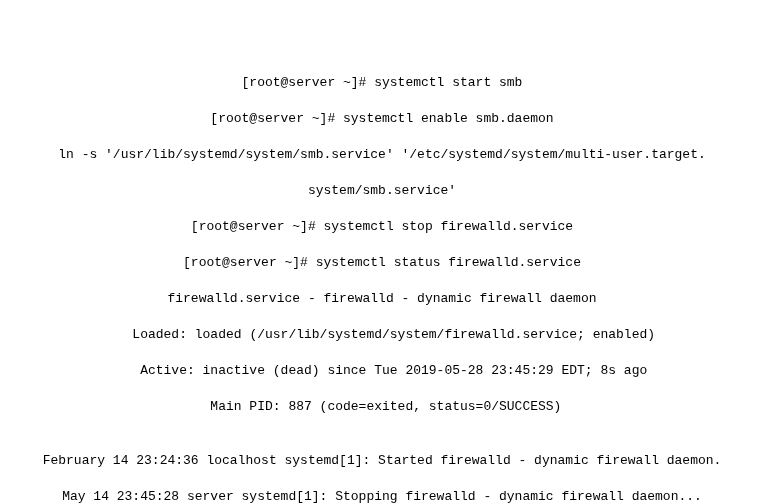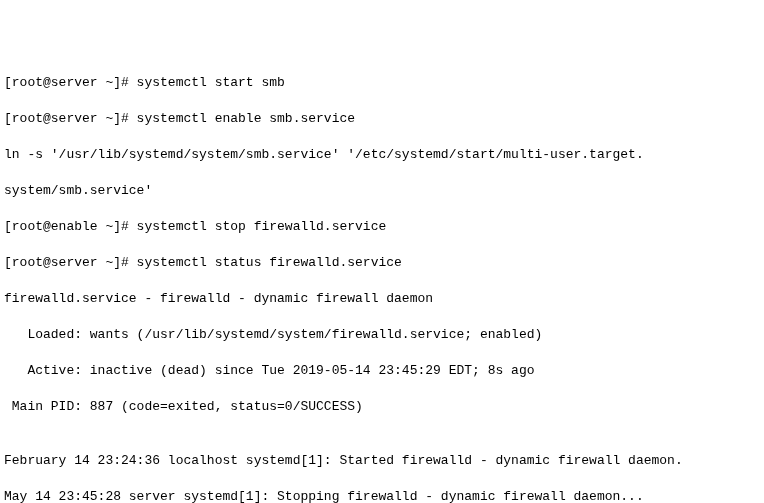--- a/index.html
+++ b/index.html
@@ -9,36 +9,36 @@
     font-family: "Consolas", "Courier New", monospace;
     font-size: 13px;
     line-height: 18px;
     color: #000000;
     white-space: pre;
     width: 764px;
     box-sizing: border-box;
     overflow: hidden;
     position: relative;
   }
-  .line { white-space: pre; }
+  .line { white-space: pre; text-align: center; }
 </style>
 </head>
 <body>
 
 
 
 <div class="line">[root@server ~]# systemctl start smb</div>
-<div class="line">[root@server ~]# systemctl enable smb.service</div>
-<div class="line">ln -s '/usr/lib/systemd/system/smb.service' '/etc/systemd/start/multi-user.target.</div>
+<div class="line">[root@server ~]# systemctl enable smb.daemon</div>
+<div class="line">ln -s '/usr/lib/systemd/system/smb.service' '/etc/systemd/system/multi-user.target.</div>
 <div class="line">system/smb.service'</div>
-<div class="line">[root@enable ~]# systemctl stop firewalld.service</div>
+<div class="line">[root@server ~]# systemctl stop firewalld.service</div>
 <div class="line">[root@server ~]# systemctl status firewalld.service</div>
 <div class="line">firewalld.service - firewalld - dynamic firewall daemon</div>
-<div class="line">   Loaded: wants (/usr/lib/systemd/system/firewalld.service; enabled)</div>
-<div class="line">   Active: inactive (dead) since Tue 2019-05-14 23:45:29 EDT; 8s ago</div>
+<div class="line">   Loaded: loaded (/usr/lib/systemd/system/firewalld.service; enabled)</div>
+<div class="line">   Active: inactive (dead) since Tue 2019-05-28 23:45:29 EDT; 8s ago</div>
 <div class="line"> Main PID: 887 (code=exited, status=0/SUCCESS)</div>
 <div class="line"></div>
 <div class="line">February 14 23:24:36 localhost systemd[1]: Started firewalld - dynamic firewall daemon.</div>
 <div class="line">May 14 23:45:28 server systemd[1]: Stopping firewalld - dynamic firewall daemon...</div>
 
 
 
 
 
 

